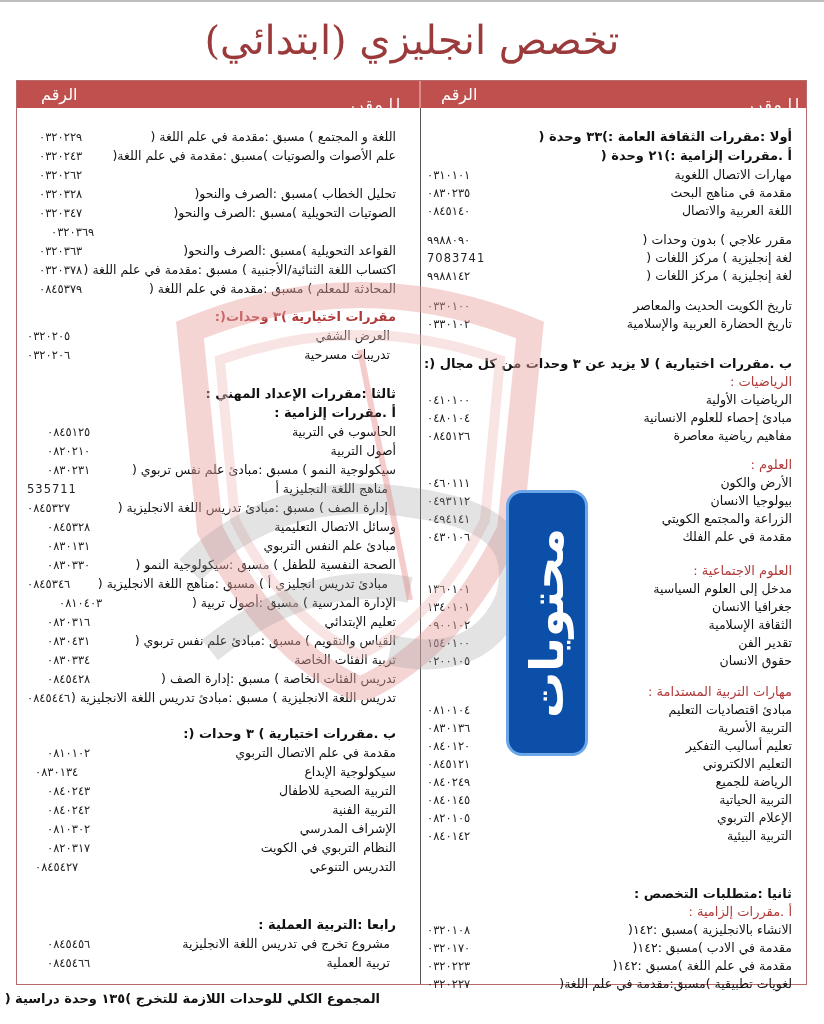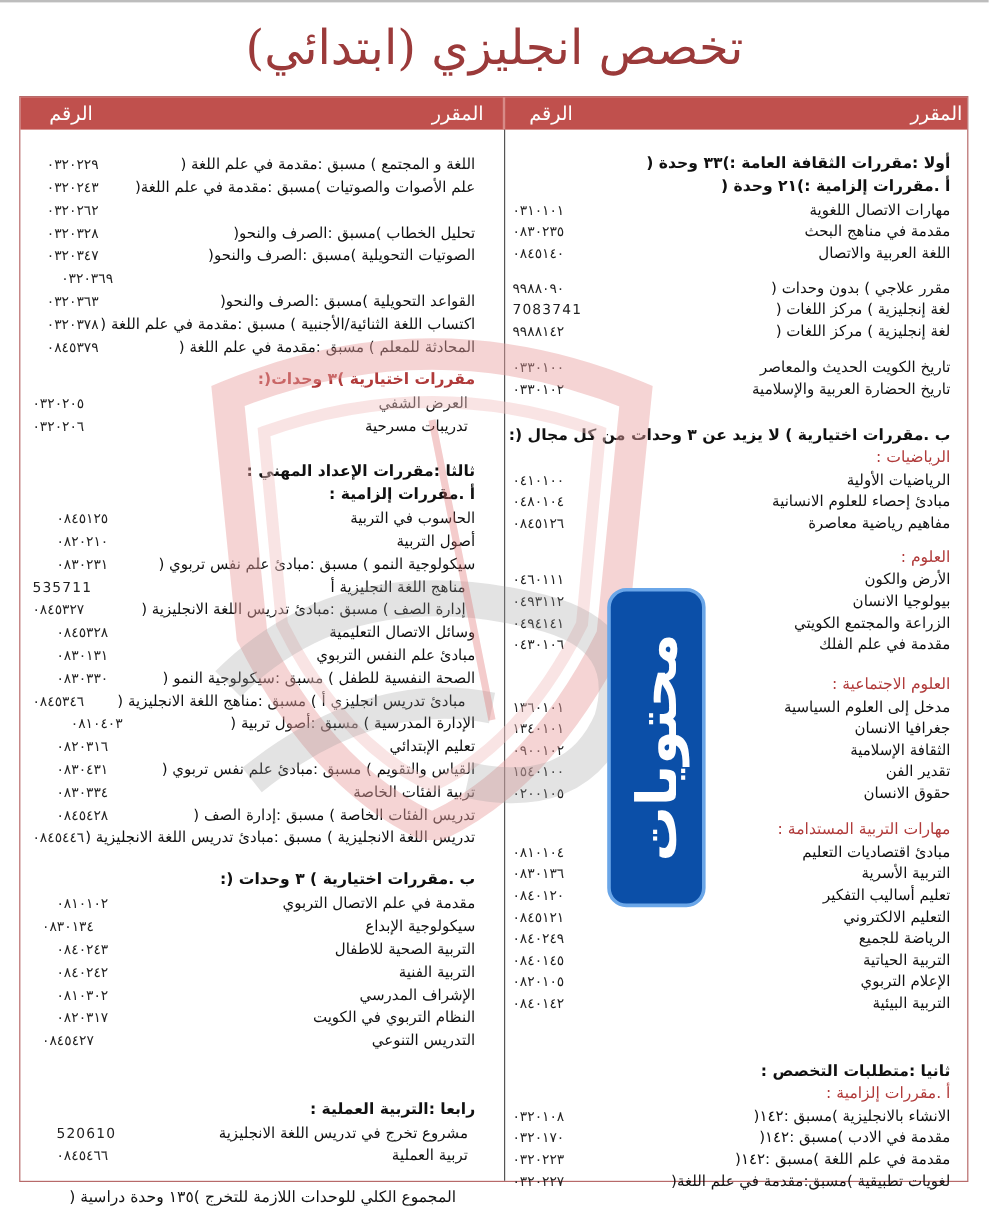--- a/index.html
+++ b/index.html
@@ -27,21 +27,21 @@
     position: absolute; top: 80px; left: 16px; width: 791px; height: 905px;
     border: 1px solid #b76a6a; box-sizing: border-box;
   }
   .thead {
     position: absolute; top: 0; left: 0; right: 0; height: 27px;
     background: #c0504d; display: flex; flex-direction: row;
   }
   .th-col { position: relative; height: 27px; color: #ffffff; font-size: 16px; line-height: 27px; }
   .th-col.right { width: 386px; border-left: 2px solid #d88b88; }
   .th-col.left { width: 403px; }
-  .th-col .lbl-course { position: absolute; right: 4px; top: 0; }
+  .th-col .lbl-course { position: absolute; right: 4px; top: 12px; font-family: Liberation Mono, monospace; }
   .th-col .lbl-num { position: absolute; top: 0; }
   .th-col.right .lbl-num { left: 20px; }
   .th-col.left .lbl-num { left: 24px; }
   .th-col.left .lbl-course { right: 16px; }
 
   .vdivider { position: absolute; top: 27px; bottom: 0; left: 403px; width: 1px; background: #555; }
 
   .col { position: absolute; top: 27px; bottom: 0; }
   .col.right { left: 404px; right: 0; }
   .col.left { left: 0; width: 403px; }
@@ -56,21 +56,21 @@
     font-family: "DejaVu Sans", sans-serif; font-size: 11.5px; letter-spacing: 1px; color: #222;
   }
   .col.right .row { left: 0; right: 14px; }
   .col.right .row .code { left: 6px; }
   .col.left .row { left: 0; right: 24px; }
   .col.left .row .code { left: 22px; }
 
   .hd { font-weight: bold; font-size: 13px; color: #111; }
   .hd-red { color: #b03a3a; font-size: 13px; }
   .hd-red-bold { color: #b03a3a; font-weight: bold; font-size: 13px; }
-  .total { font-weight: normal; font-size: 13px; }
+  .total { font-weight: bold; font-size: 13px; }
 
   .badge {
     position: absolute; left: 506px; top: 490px; width: 82px; height: 266px;
     background: #0b4fa8; border: 3px solid #6aa6e8; border-radius: 16px; box-sizing: border-box;
     display: flex; align-items: center; justify-content: center; overflow: hidden;
   }
   .badge-text {
     color: #ffffff; font-size: 46px; font-weight: bold; white-space: nowrap;
     transform: rotate(-90deg); letter-spacing: 2px;
     font-family: "DejaVu Sans", sans-serif;
@@ -407,21 +407,21 @@
       <div class="row" style="top:750px">
           <span class="name">التدريس التنوعي</span>
           <span class="code" style="left:18px">٠٨٤٥٤٢٧</span>
         </div>
 
       <div class="row hd" style="top:808px">
           <span class="name">رابعا :التربية العملية :</span>
         </div>
       <div class="row" style="top:827px">
           <span class="name" style="right:6px">مشروع تخرج في تدريس اللغة الانجليزية</span>
-          <span class="code" style="left:30px">520610</span>
+          <span class="code" style="left:30px">٠٨٤٥٤٥٦</span>
         </div>
       <div class="row" style="top:846px">
           <span class="name" style="right:6px">تربية العملية</span>
           <span class="code" style="left:30px">٠٨٤٥٤٦٦</span>
         </div>
 
       <div class="row total" style="top:882px; right:40px">
           <span class="name">المجموع الكلي للوحدات اللازمة للتخرج )١٣٥ وحدة دراسية (</span>
         </div>
     </div>

